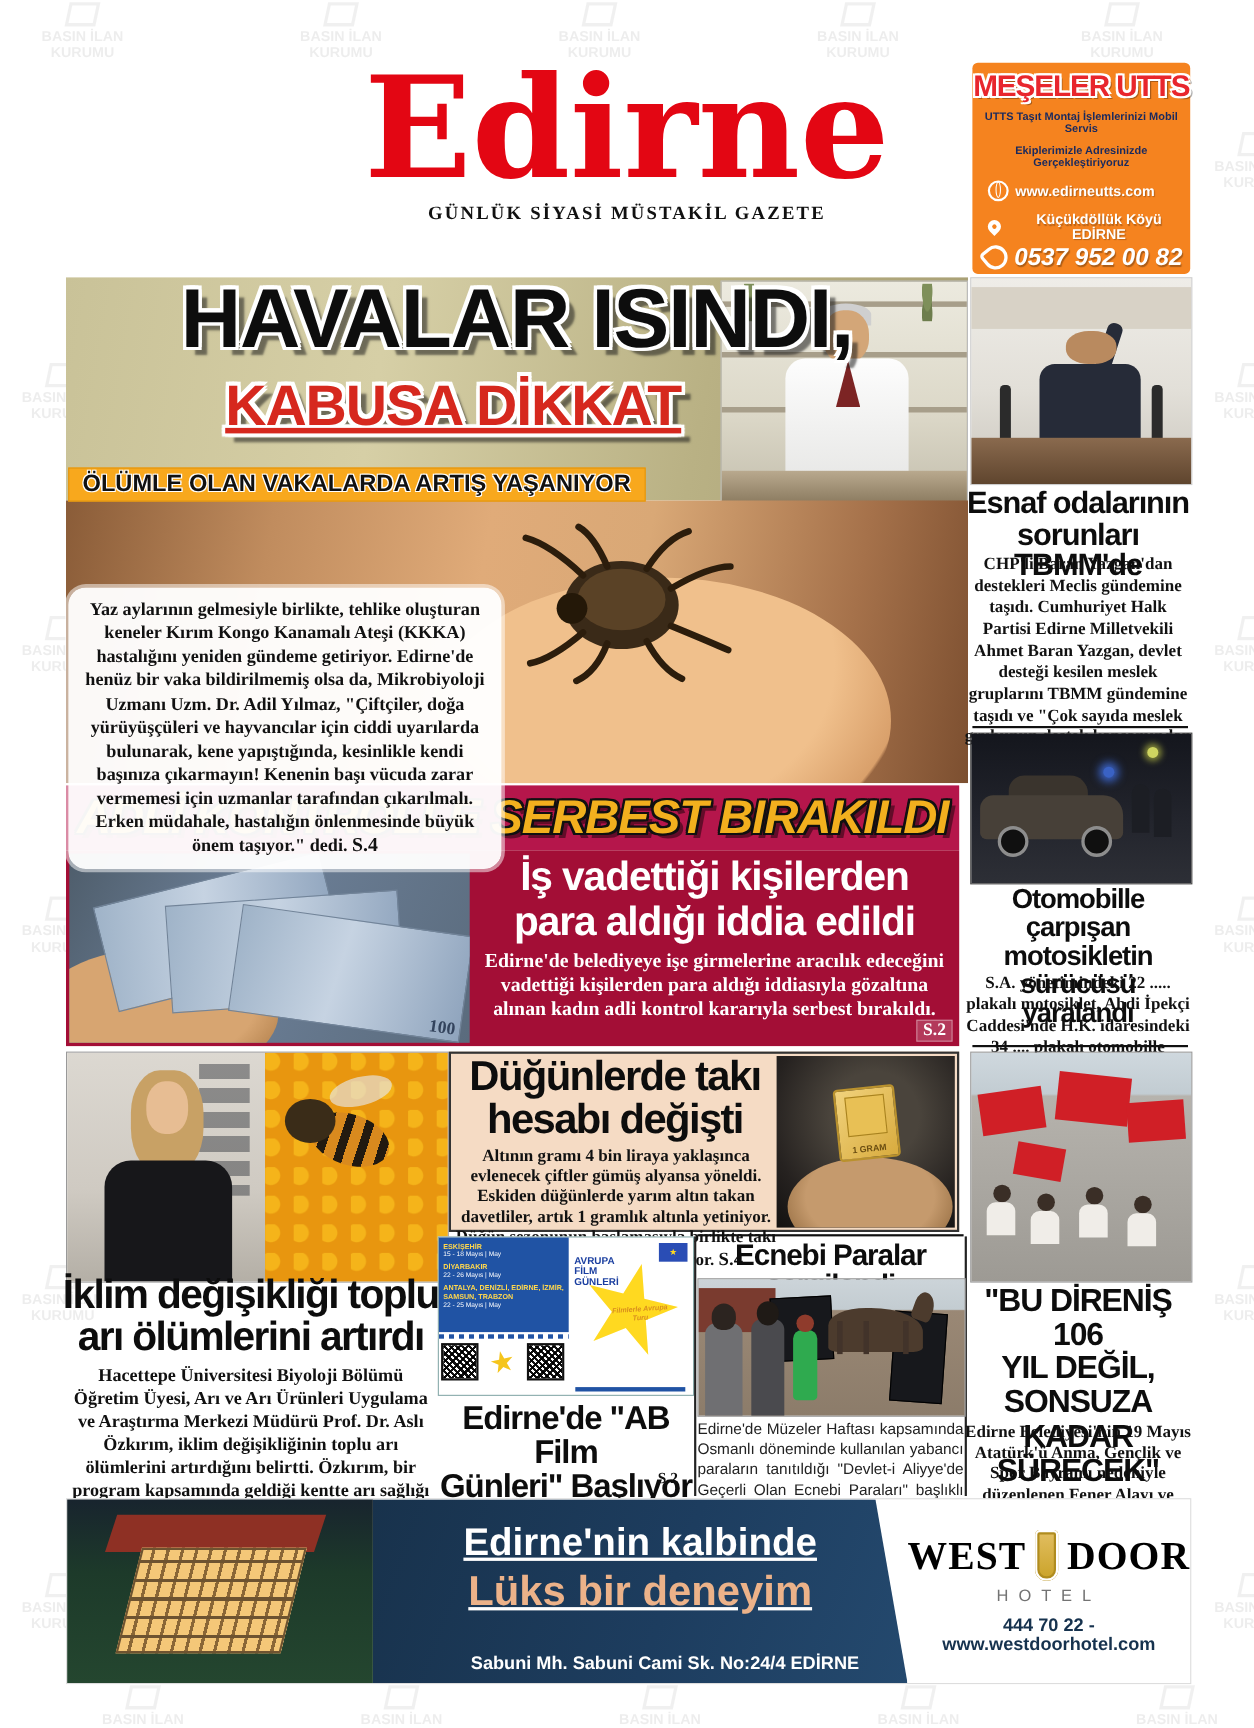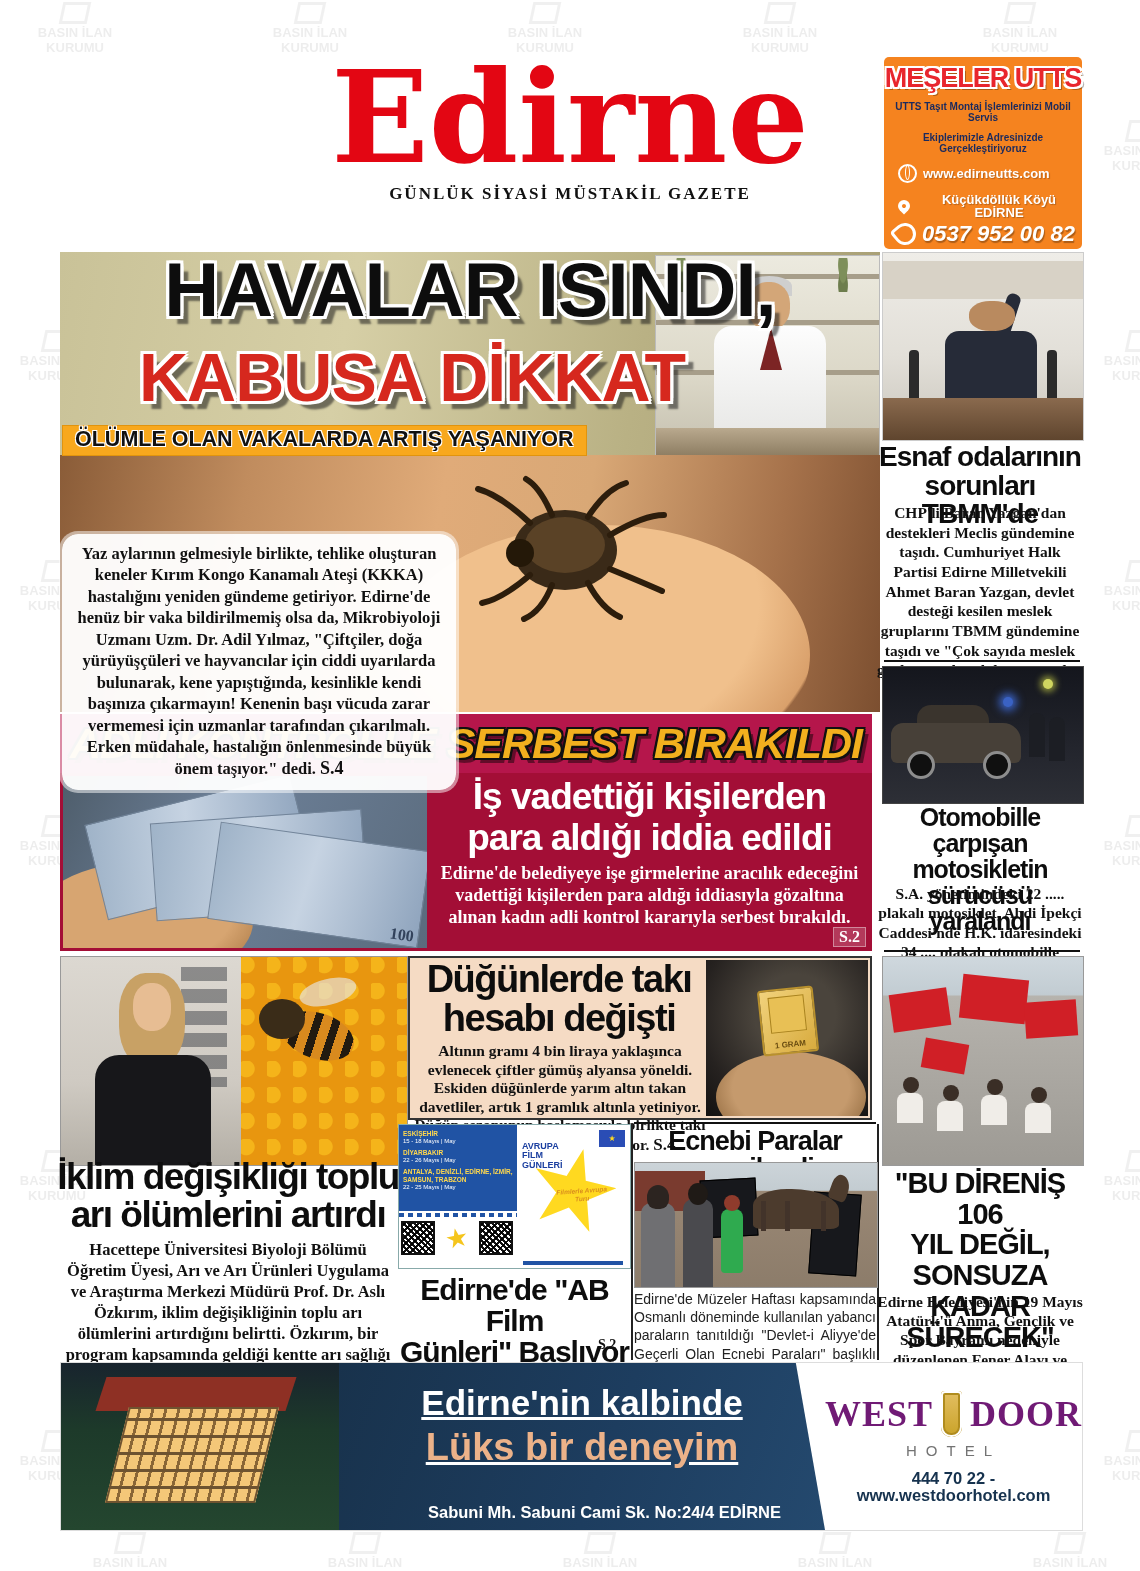--- a/index.html
+++ b/index.html
@@ -56,21 +56,21 @@
   .doc-plant{position:absolute;top:2px;width:14px;height:34px;background:radial-gradient(ellipse at 50% 20%,#7e8f5a 0 45%,transparent 50%),radial-gradient(ellipse at 50% 80%,#6d7d4d 0 45%,transparent 50%);}
   .doc-head{position:absolute;left:92px;top:26px;width:42px;height:48px;background:#d3a678;border-radius:45%;}
   .doc-hair{position:absolute;left:90px;top:20px;width:46px;height:20px;background:#cfcfcf;border-radius:50% 50% 0 0;}
   .doc-coat{position:absolute;left:58px;top:70px;width:112px;height:130px;background:linear-gradient(#fdfdfd,#e4e4e2);border-radius:18px 18px 0 0;}
   .doc-shirt{position:absolute;left:104px;top:72px;width:22px;height:42px;background:#7c2424;clip-path:polygon(50% 0,0 100%,100% 100%);}
   .doc-bench{position:absolute;left:0;bottom:0;width:100%;height:28px;background:linear-gradient(#b9a98e,#8d7d62);}
   .tick-photo{position:absolute;left:0;top:203px;width:820px;height:257px;
       background:linear-gradient(100deg,#8a5c38 0%,#c08c5e 22%,#e0ab79 45%,#d9a876 62%,#a5714a 85%,#7c4f30 100%);overflow:hidden;}
   .fingertip{position:absolute;left:330px;top:70px;width:420px;height:260px;background:radial-gradient(ellipse at 45% 30%,#f0c08c 0 55%,#d9a06b 75%,transparent 76%);border-radius:50%;}
   .lead-h1{left:62px;top:250px;width:816px;font-size:76px;z-index:3;}
-  .lead-h2{left:62px;top:342px;width:700px;font-size:68px;color:#d6281e;z-index:3;}
+  .lead-h2{left:62px;top:342px;width:700px;font-size:52px;color:#d6281e;z-index:3;text-decoration:underline;}
   .kicker{left:62px;top:425px;background:#f8a81d;padding:3px 12px 4px;font:700 21.5px/1 "Liberation Sans",sans-serif;color:#111;letter-spacing:0px;z-index:3;border:1px solid #e1940e;}
   .lead-body{left:62px;top:534px;width:372px;background:rgba(255,255,255,.96);border-radius:16px;padding:9px 11px;
       font:700 16.5px/1.3 "Liberation Serif",serif;color:#111;text-align:center;z-index:3;box-shadow:0 0 0 3px rgba(255,255,255,.5);}
 
   
   .rcol-title{color:#0d0d0d;font-weight:700;text-align:center;letter-spacing:-1px;}
   .parl-photo{left:882px;top:252px;width:200px;height:187px;background:linear-gradient(#efede8 0%,#e2dfd8 55%,#cac6bd 100%);overflow:hidden;border:1px solid #ccc;}
   .parl-desk{position:absolute;left:0;top:8px;width:100%;height:38px;background:#d8d2c6;}
   .parl-man{position:absolute;left:86px;top:48px;width:46px;height:30px;background:#b98a5f;border-radius:45%;}
   .parl-suit{position:absolute;left:62px;top:78px;width:92px;height:80px;background:#262b38;border-radius:14px 14px 0 0;}
@@ -176,21 +176,21 @@
   .hotel-photo{position:absolute;left:0;top:0;width:278px;height:100%;background:linear-gradient(#18242e 0%,#1d3a2a 40%,#24462f 100%);overflow:hidden;}
   .hotel-roof{position:absolute;left:40px;top:14px;width:190px;height:34px;background:#8e3024;transform:skewX(-18deg);}
   .hotel-face{position:absolute;left:56px;top:44px;width:150px;height:96px;background:repeating-linear-gradient(90deg,#f4c778 0 10px,#8a6636 10px 13px),#caa36a;transform:skewX(-14deg);box-shadow:inset 0 0 0 2px #6e5330;}
   .hotel-face::after{content:"";position:absolute;inset:0;background:repeating-linear-gradient(0deg,transparent 0 14px,#6e5330 14px 17px);}
   .wd-navy{position:absolute;left:278px;top:0;width:486px;height:100%;background:linear-gradient(110deg,#18324c 0%,#1d3d5f 55%,#24496e 100%);clip-path:polygon(0 0,94% 0,100% 100%,0 100%);color:#fff;text-align:center;text-decoration:underline;}
   .wd-l1{font:700 35px/1 "Liberation Sans",sans-serif;margin-top:22px;letter-spacing:0;}
   .wd-l2{font:700 38px/1 "Liberation Sans",sans-serif;color:#ecb289;margin-top:8px;}
   .wd-addr{position:absolute;right:44px;bottom:10px;font:700 16.5px/1 "Liberation Sans",sans-serif;color:#fff;}
   .wd-white{position:absolute;left:764px;top:0;width:257px;height:100%;text-align:center;color:#16324e;}
   .wd-brand{display:flex;align-items:center;justify-content:center;gap:8px;margin-top:28px;}
-  .wd-word{font:700 36px/1 "Liberation Serif",serif;letter-spacing:1px;color:#701a75;}
+  .wd-word{font:700 36px/1 "Liberation Serif",serif;letter-spacing:1px;color:#000000;}
   .wd-emblem{width:30px;height:46px;background:linear-gradient(#e3bf63,#c9a227);border-radius:4px 4px 10px 10px;box-shadow:inset 0 0 0 2px #fff,inset 0 0 0 4px #b08c1e;}
   .wd-hotel{font:400 15px/1 "Liberation Sans",sans-serif;letter-spacing:9px;color:#737373;margin-top:6px;}
   .wd-contact{font:700 16.5px/1 "Liberation Sans",sans-serif;margin-top:12px;}
 </style>
 </head>
 <body>
 
 <div class="page">
 
   <div class="wm" style="left:20px;top:2px">

